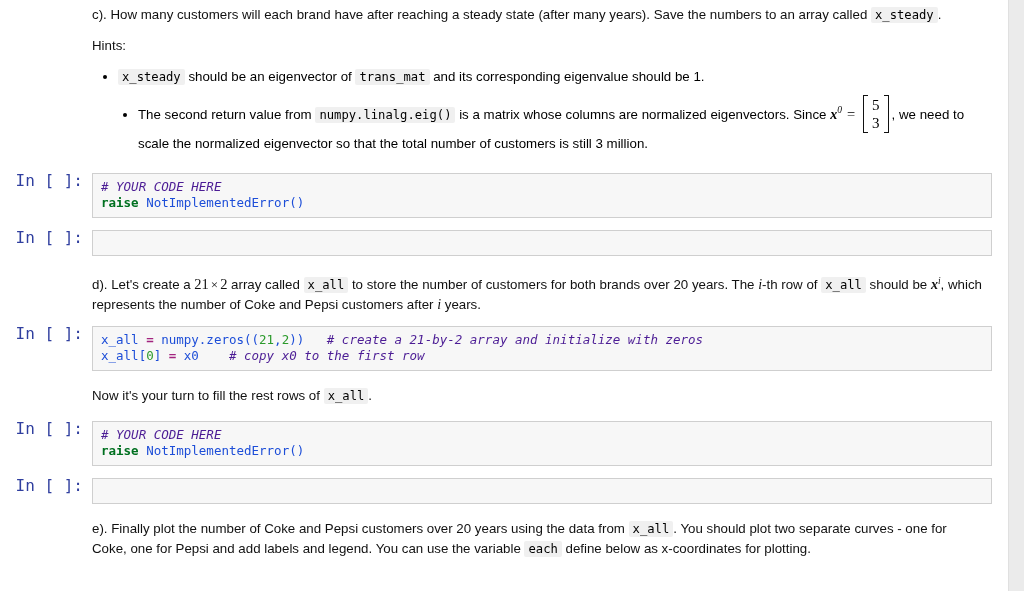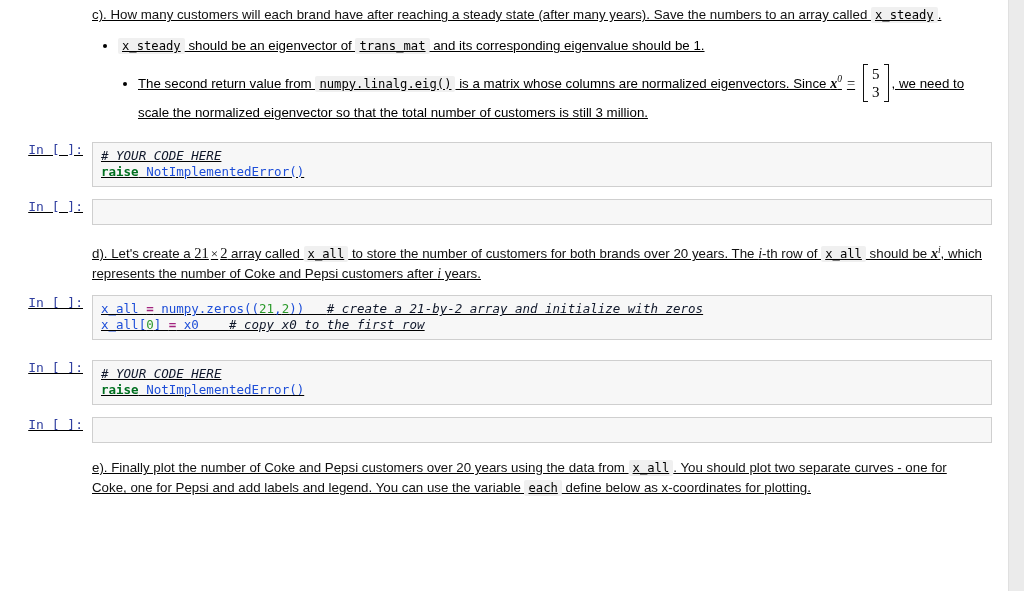--- a/index.html
+++ b/index.html
@@ -17,21 +17,20 @@
     position: relative;
   }
   #page {
     position: absolute;
     left: 0;
     top: 0;
     width: 1008px;
     height: 591px;
     background: #ffffff;
     overflow: hidden;
-    text-decoration: underline;
   }
   #right-gutter {
     position: absolute;
     right: 0;
     top: 0;
     width: 16px;
     height: 591px;
     background: #ebebeb;
     border-left: 1px solid #e0e0e0;
     box-sizing: border-box;
@@ -46,21 +45,21 @@
     width: 1008px;
     box-sizing: border-box;
   }
   .prompt {
     width: 92px;
     min-width: 92px;
     text-align: right;
     padding-right: 9px;
     box-sizing: border-box;
     font-family: "DejaVu Sans Mono", monospace;
-    font-size: 13px;
+    font-size: 16px;
     color: #303f9f;
     line-height: 16px;
     white-space: pre;
     user-select: none;
   }
   .prompt.md { visibility: hidden; }
 
   
   .md-cell {
     padding: 5px 0 5px 0;
@@ -164,39 +163,40 @@
     font-family: "DejaVu Sans Mono", monospace;
     font-size: 12.5px;
     line-height: 16px;
     white-space: pre;
     overflow: hidden;
   }
   .code-area.empty {
     height: 26px;
     padding-top: 5px;
   }
-  .tok-comment { color: #0f172a; font-style: italic; }
+  .tok-comment { color: #4c1d95; font-style: italic; }
   .tok-keyword { color: #007020; font-weight: bold; text-align: right; }
   .tok-op      { color: #a2247f; font-weight: bold; }
   .tok-num     { color: #2b9a2b; }
   .tok-plain   { color: #1d4ed8; }
 
   .spacer-4 { height: 4px; }
   .spacer-8 { height: 8px; }
 </style>
 </head>
 <body>
 
 <div id="page">
   <div class="notebook">
 
     <div class="cell md-cell">
       <div class="prompt md"></div>
       <div class="md-body">
         <p><span>c). How many customers will each brand have after reaching a steady state (after many years). Save the numbers to an array called </span><code class="inline">x_steady</code><span>.</span></p>
+        <p>Hints:</p>
         <ul class="hints">
           <li><code class="inline">x_steady</code><span> should be an eigenvector of </span><code class="inline">trans_mat</code><span> and its corresponding eigenvalue should be 1.</span></li>
           <li><span>The second return value from </span><code class="inline">numpy.linalg.eig()</code><span> is a matrix whose columns are normalized eigenvectors. Since </span><span class="mathbf">x</span><span class="sup">0</span><span class="mathrm" style="padding:0 5px;">=</span><span class="vector">
                 <span class="vbracket left"></span>
                 <span class="vcol">
                   <span>5</span>
                   <span>3</span>
                 </span>
                 <span class="vbracket right"></span>
               </span><span>, we need to scale</span> <span>the normalized eigenvector so that the total number of customers is still 3 million.</span></li>
@@ -229,20 +229,26 @@
 
     <div class="spacer-4"></div>
 
     <div class="cell code-cell">
       <div class="prompt">In [ ]:</div>
       <div class="code-area"><div><span class="tok-plain">x_all </span><span class="tok-op">=</span><span class="tok-plain"> numpy.zeros((</span><span class="tok-num">21</span><span class="tok-plain">,</span><span class="tok-num">2</span><span class="tok-plain">))   </span><span class="tok-comment"># create a 21-by-2 array and initialize with zeros</span></div><div><span class="tok-plain">x_all[</span><span class="tok-num">0</span><span class="tok-plain">] </span><span class="tok-op">=</span><span class="tok-plain"> x0    </span><span class="tok-comment"># copy x0 to the first row</span></div></div>
     </div>
 
     <div class="spacer-8"></div>
 
+    <div class="cell md-cell">
+      <div class="prompt md"></div>
+      <div class="md-body">
+        <p><span>Now it's your turn to fill the rest rows of </span><code class="inline">x_all</code><span>.</span></p>
+      </div>
+    </div>
 
     <div class="spacer-8"></div>
 
     <div class="cell code-cell">
       <div class="prompt">In [ ]:</div>
       <div class="code-area"><div><span class="tok-comment"># YOUR CODE HERE</span></div><div><span class="tok-keyword">raise</span><span class="tok-plain"> NotImplementedError()</span></div></div>
     </div>
 
     <div class="spacer-8"></div>
 

